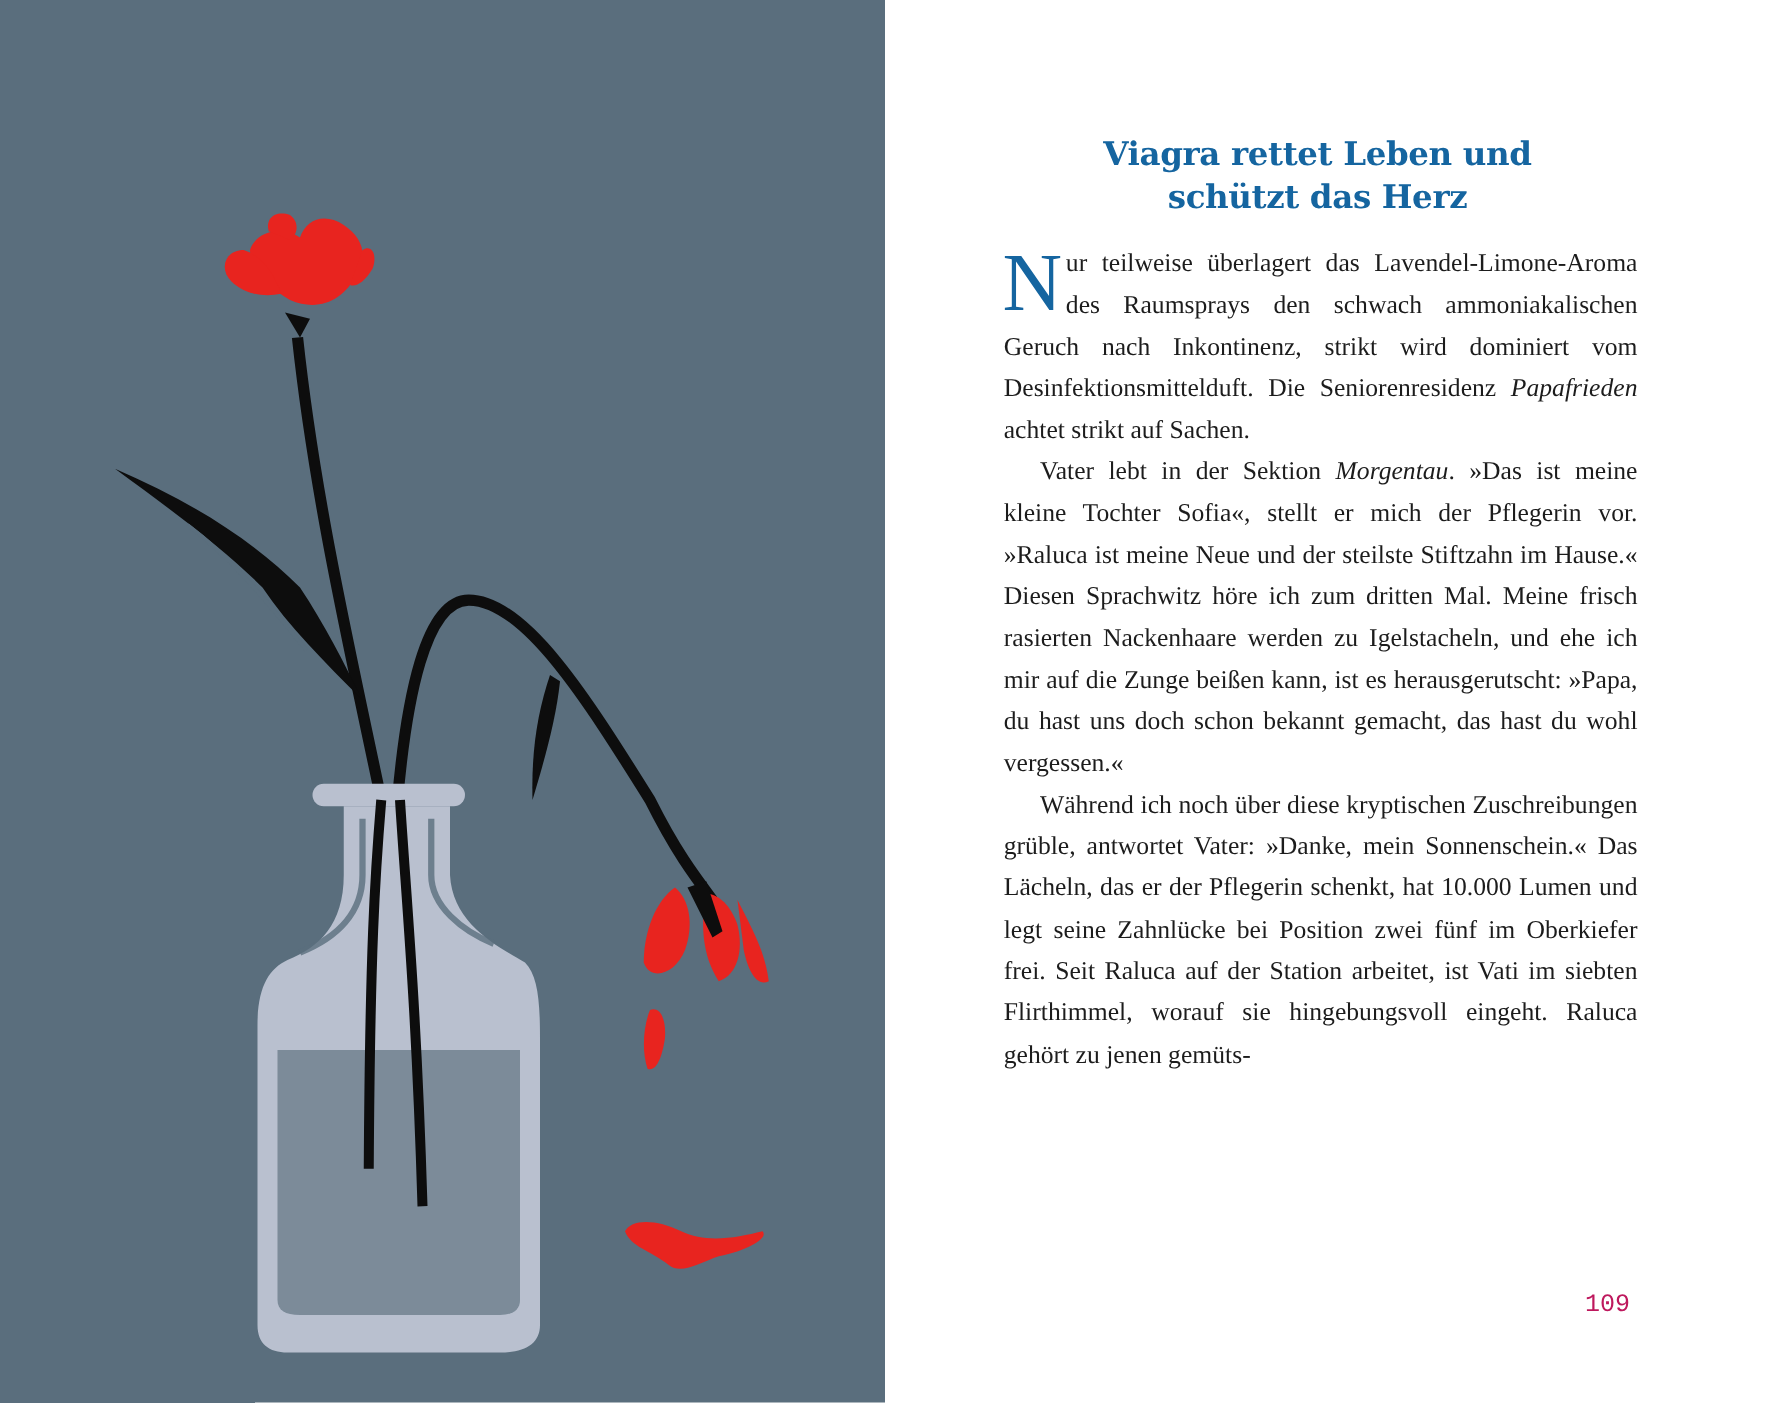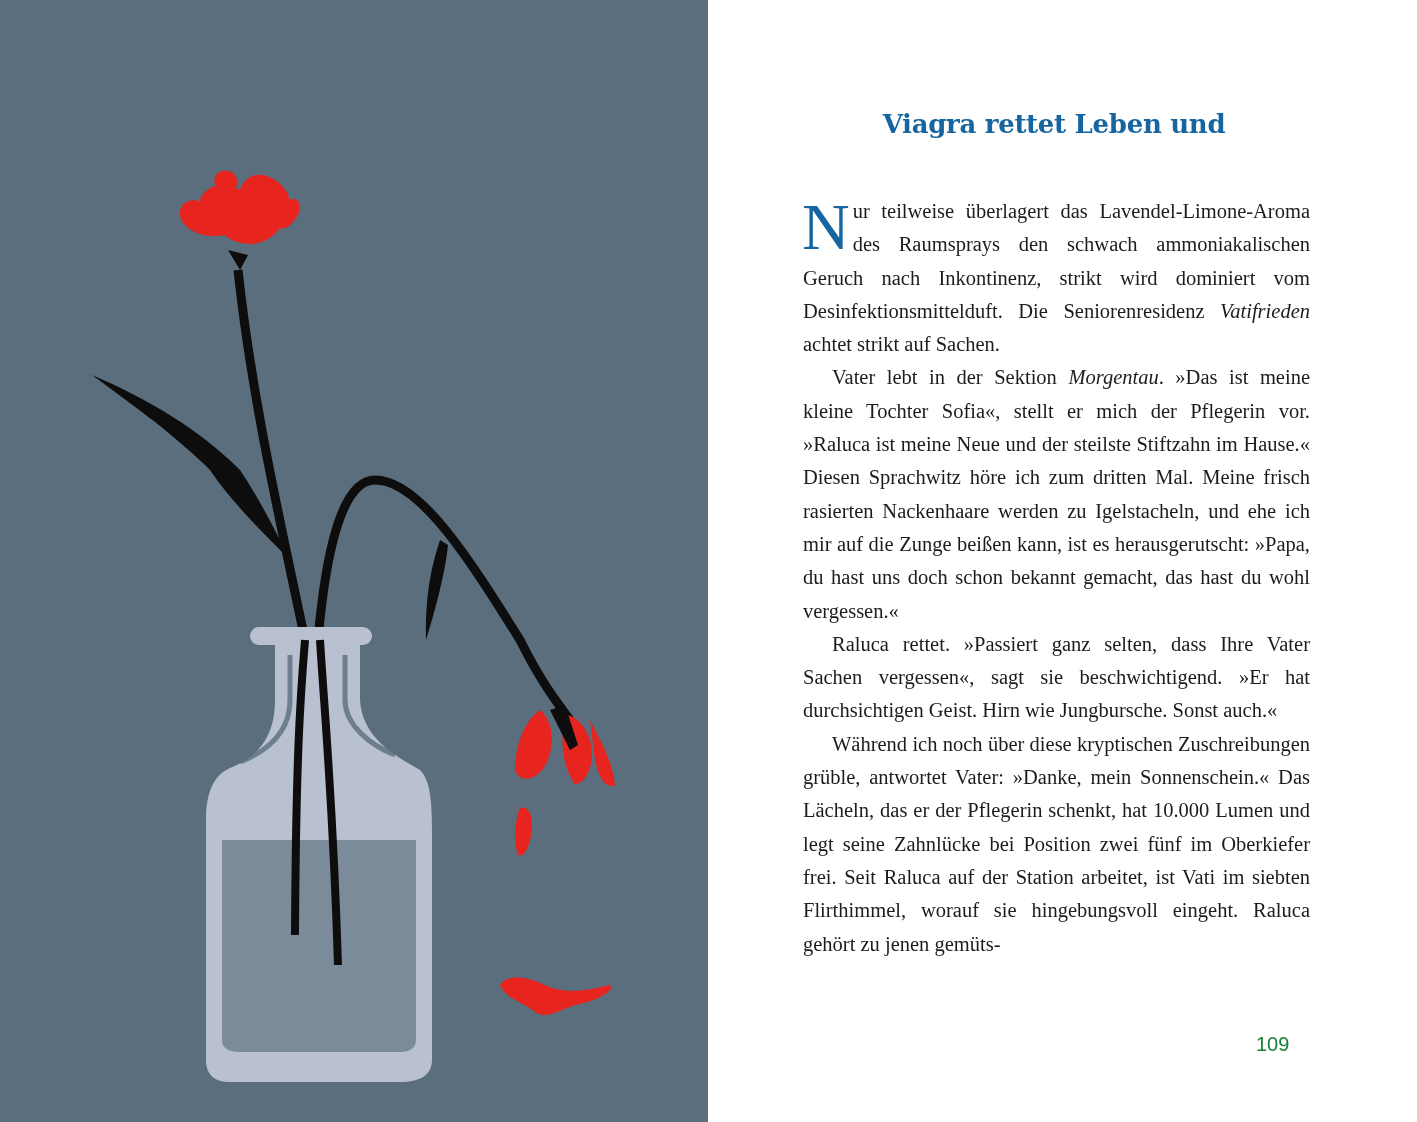--- a/index.html
+++ b/index.html
@@ -7,21 +7,21 @@
   .left-page { position:absolute; left:0; top:0; width:708px; height:1122px; background:#5a6e7d; }
   .left-page svg { position:absolute; left:0; top:0; }
   .right-page { position:absolute; left:708px; top:0; width:645px; height:1122px; background:#ffffff; }
   .title { position:absolute; left:96px; width:500px; top:90px; text-align:center;
     font-family:"DejaVu Serif", serif; font-weight:bold; color:#1565a0; font-size:26px; line-height:34px; letter-spacing:-0.3px; }
   .body-text { position:absolute; left:95px; top:195px; width:507px;
     font-family:"Liberation Serif", serif; font-size:20.5px; line-height:33.3px; color:#1c1c1c; text-align:justify; hyphens:manual; }
   .body-text p { margin:0; }
   .body-text p.indent { text-indent:29px; }
   .dropcap { float:left; font-family:"Liberation Serif", serif; color:#1565a0; font-size:66px; line-height:56px; margin:4px 3px -4px -1px; height:58px; }
-  .page-number { position:absolute; left:548px; top:1033px; width:30px; font-family:Liberation Sans, sans-serif; font-size:20px; color:#15803d; }
+  .page-number { position:absolute; left:560px; top:1033px; width:30px; font-family:Liberation Mono, monospace; font-size:20px; color:#be185d; }
 </style>
 </head>
 <body>
 
 <div class="left-page">
   <svg width="708" height="1122" viewBox="0 0 708 1122">
 
     <path d="M238 270 C252 400 280 520 305 640" stroke="#0d0d0d" stroke-width="9" fill="none"></path>
 
     <path d="M92 375 C150 400 200 430 240 470 C260 500 275 530 290 560 C260 530 230 500 210 470 C180 440 140 410 92 375 Z" fill="#0d0d0d"></path>
@@ -59,23 +59,23 @@
 
       <path d="M305 640 C300 700 296 760 295 935" stroke="#0d0d0d" stroke-width="8" fill="none"></path>
       <path d="M320 640 C325 720 333 800 338 965" stroke="#0d0d0d" stroke-width="8" fill="none"></path>
     </g>
   </svg>
 </div>
 
 <div class="right-page">
   <h1 class="title">
     <span>Viagra rettet Leben und</span><br>
+    <span>schützt das Herz</span>
   </h1>
 
   <div class="body-text">
-    <p><span class="dropcap">N</span><span>ur teilweise überlagert das Lavendel-Limone-Aroma des Raumsprays den schwach ammoniakalischen Geruch nach Inkontinenz, strikt wird dominiert vom Desinfektionsmittelduft. Die Seniorenresidenz </span><em>Vati­frieden</em><span> achtet strikt auf Sachen.</span></p>
+    <p><span class="dropcap">N</span><span>ur teilweise überlagert das Lavendel-Limone-Aroma des Raumsprays den schwach ammoniakalischen Geruch nach Inkontinenz, strikt wird dominiert vom Desinfektionsmittelduft. Die Seniorenresidenz </span><em>Papa­frieden</em><span> achtet strikt auf Sachen.</span></p>
     <p class="indent"><span>Vater lebt in der Sektion </span><em>Morgentau</em><span>. »Das ist meine kleine Tochter Sofia«, stellt er mich der Pflegerin vor. »Raluca ist meine Neue und der steilste Stiftzahn im Hause.« Diesen Sprachwitz höre ich zum dritten Mal. Meine frisch rasierten Nackenhaare werden zu Igel­stacheln, und ehe ich mir auf die Zunge beißen kann, ist es herausgerutscht: »Papa, du hast uns doch schon bekannt gemacht, das hast du wohl vergessen.«</span></p>
-    <p class="indent">Raluca rettet. »Passiert ganz selten, dass Ihre Vater Sachen vergessen«, sagt sie beschwichtigend. »Er hat durchsichtigen Geist. Hirn wie Jungbursche. Sonst auch.«</p>
     <p class="indent">Während ich noch über diese kryptischen Zuschrei­bungen grüble, antwortet Vater: »Danke, mein Sonnen­schein.« Das Lächeln, das er der Pflegerin schenkt, hat 10.000 Lumen und legt seine Zahnlücke bei Position zwei fünf im Oberkiefer frei. Seit Raluca auf der Station arbeitet, ist Vati im siebten Flirthimmel, worauf sie hin­gebungsvoll eingeht. Raluca gehört zu jenen gemüts-</p>
   </div>
 
   <div class="page-number">109</div>
 </div>
 
 </body></html>

